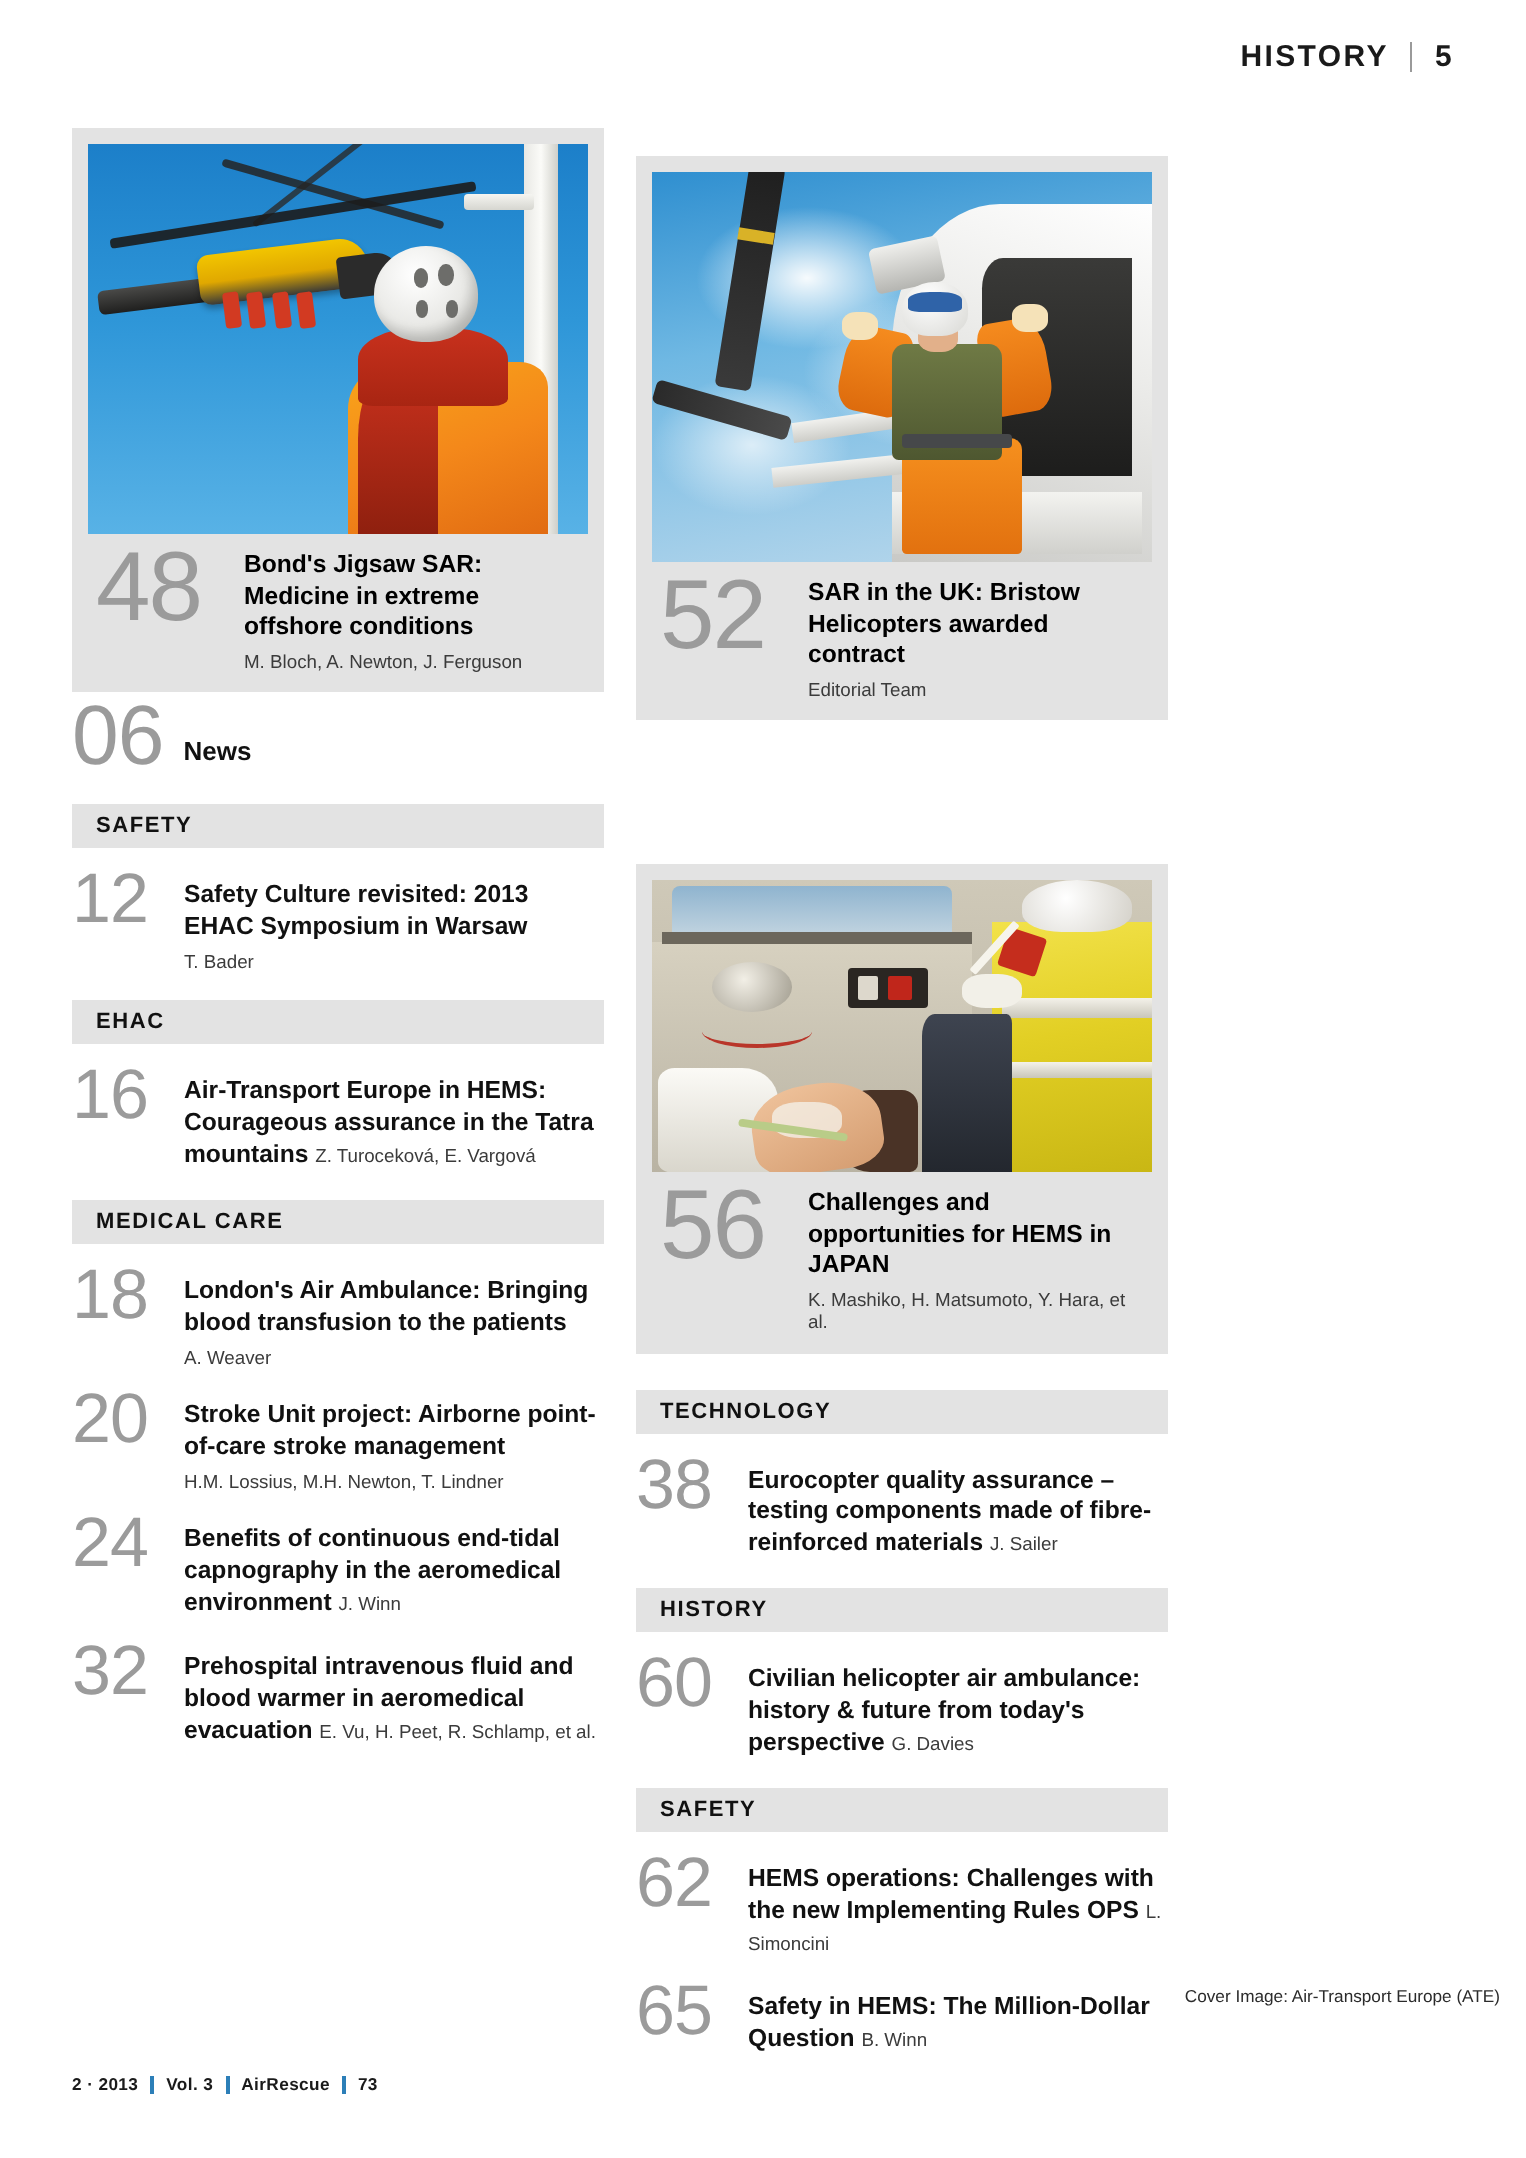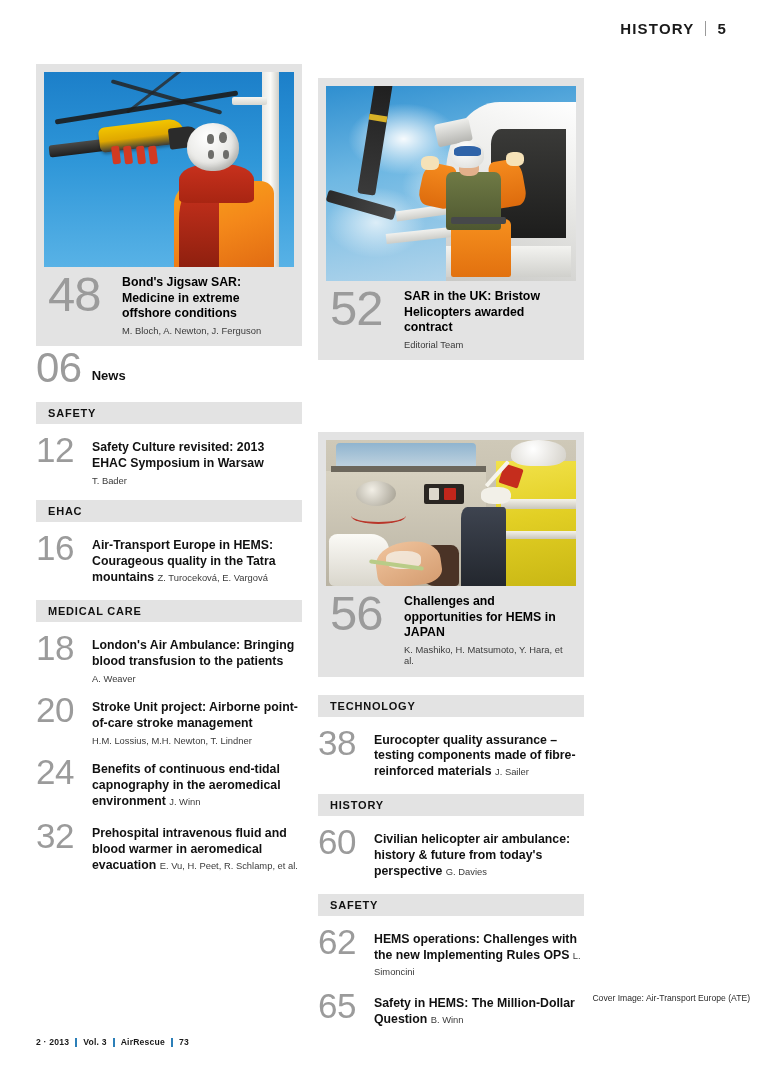--- a/index.html
+++ b/index.html
@@ -508,21 +508,21 @@
     <div class="toc-body">
       <div class="toc-title">Safety Culture revisited: 2013 EHAC Symposium in Warsaw</div>
       <div class="toc-author">T. Bader</div>
     </div>
   </div>
 
   <div class="section-bar">EHAC</div>
   <div class="toc-entry">
     <div class="toc-num">16</div>
     <div class="toc-body">
-      <div class="toc-title"><span>Air-Transport Europe in HEMS: Courageous quality in the Tatra mountains</span> <span class="toc-author-inline">Z. Turoceková, E. Vargová</span></div>
+      <div class="toc-title"><span>Air-Transport Europe in HEMS: Courageous assurance in the Tatra mountains</span> <span class="toc-author-inline">Z. Turoceková, E. Vargová</span></div>
     </div>
   </div>
 
   <div class="section-bar">MEDICAL CARE</div>
   <div class="toc-entry">
     <div class="toc-num">18</div>
     <div class="toc-body">
       <div class="toc-title">London's Air Ambulance: Bringing blood transfusion to the patients</div>
       <div class="toc-author">A. Weaver</div>
     </div>

